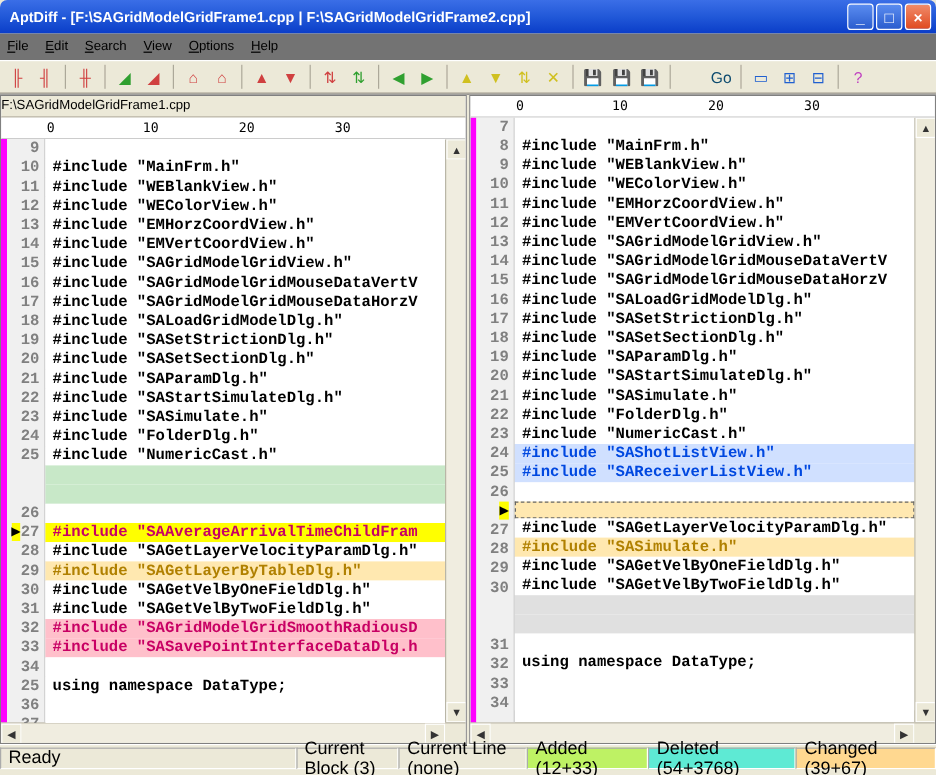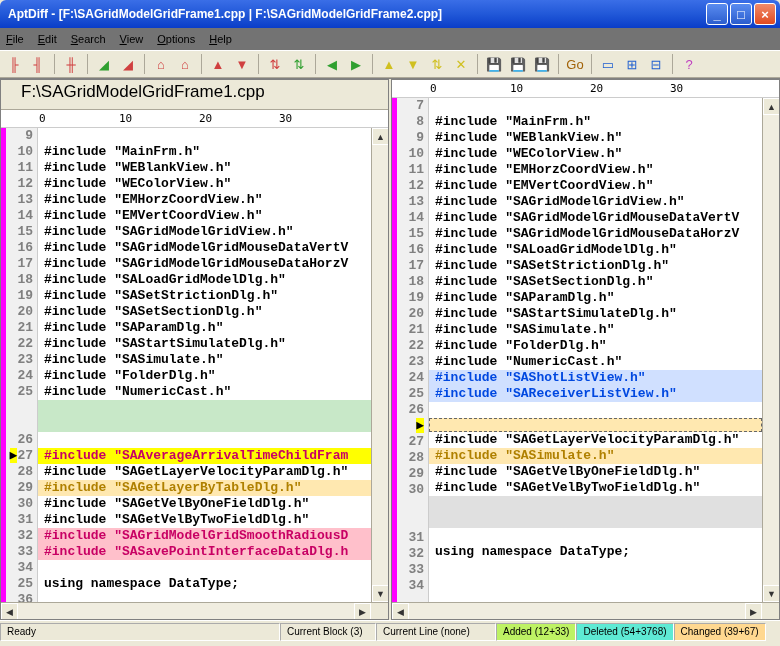--- a/index.html
+++ b/index.html
@@ -12,21 +12,21 @@
 .win-close { background: linear-gradient(to bottom, #f08b6a, #e04a20); }
 .menubar { height: 22px; background: #737373; display: flex; align-items: center; padding: 0 6px; gap: 14px; }
 .menu-item { cursor: pointer; }
 .menu-item u { text-decoration: underline; }
 .toolbar { height: 28px; background: #ece9d8; border-top: 1px solid #fff; border-bottom: 1px solid #aca899; display: flex; align-items: center; padding: 0 4px; gap: 4px; }
 .tb-sep { width: 1px; height: 20px; background: #aca899; margin: 0 2px; }
 .tb-btn { width: 20px; height: 20px; display: flex; align-items: center; justify-content: center; font-size: 13px; cursor: pointer; }
 .panes { height: 542px; display: flex; border-top: 1px solid #808080; }
 .pane { flex: 1; display: flex; flex-direction: column; border: 1px solid #808080; background: #fff; overflow: hidden; }
 .pane.left { margin-right: 2px; }
-.pane-title { height: 30px; background: #ece9d8; color: #000; padding: 2px 20px; font-size: 17px; border-bottom: 1px solid #aca899; }
+.pane-title { height: 18px; background: #ece9d8; color: #000; padding: 2px 0; font-size: 11px; border-bottom: 1px solid #aca899; }
 .pane-title.active { background: #0048e0; color: #fff; }
 .ruler { height: 18px; display: flex; align-items: center; background: #fff; border-bottom: 1px solid #ccc; font-family: monospace; font-size: 11px; position: relative; padding-left: 38px; }
 .ruler span { position: absolute; }
 .code-area { flex: 1; overflow: auto; font-family: "Courier New", monospace; font-size: 13px; font-weight: bold; display: flex; position: relative; }
 .gutter { width: 5px; background: #ff00ff; }
 .linenum-col { width: 32px; background: #f0f0f0; border-right: 1px solid #ccc; text-align: right; color: #808080; }
 .linenum-col div { height: 16px; line-height: 16px; padding-right: 4px; }
 .code-col { flex: 1; }
 .code-line { height: 16px; line-height: 16px; white-space: pre; padding-left: 6px; overflow: hidden; }
 .bg-normal { background: #fff; }
@@ -34,21 +34,21 @@
 .bg-yellow { background: #ffff00; }
 .bg-orange { background: #ffe8b0; }
 .bg-pink { background: #ffc0cb; color: #c80064; }
 .bg-gray { background: #e0e0e0; }
 .bg-blue-insert { background: #d0e0ff; color: #0048e0; }
 .bg-cursor { background: #ffe8b0; border: 1px dashed #666; height: 14px; }
 .scrollbar-v { width: 17px; background: #ece9d8; display: flex; flex-direction: column; border-left: 1px solid #aca899; }
 .scrollbar-h { height: 17px; background: #ece9d8; display: flex; border-top: 1px solid #aca899; }
 .sb-btn { width: 17px; height: 17px; background: #ece9d8; border: 1px solid #fff; display: flex; align-items: center; justify-content: center; font-size: 9px; color: #333; cursor: pointer; }
 .sb-track { flex: 1; background: #f0ede0; }
-.statusbar { height: 22px; background: #ece9d8; border-top: 1px solid #fff; display: flex; align-items: center; font-size: 10px; }
+.statusbar { height: 22px; background: #ece9d8; border-top: 1px solid #fff; display: flex; align-items: center; font-size: 15px; }
 .status-cell { border: 1px inset #fff; padding: 1px 6px; height: 18px; display: flex; align-items: center; }
 .status-ready { width: 280px; }
 .status-block { width: 96px; }
 .status-line { width: 120px; }
 .status-added { background: #bef264; }
 .status-deleted { background: #5eead4; }
 .status-changed { background: #ffd890; }
 .arrow-ind { width: 14px; text-align: center; color: #000; background: #ffff00; }
 </style>
 </head>
@@ -95,21 +95,21 @@
     <div class="tb-sep"></div>
     <div class="tb-btn" style="color: rgb(208, 192, 32);">▲</div>
     <div class="tb-btn" style="color: rgb(208, 192, 32);">▼</div>
     <div class="tb-btn" style="color: rgb(208, 192, 32);">⇅</div>
     <div class="tb-btn" style="color: rgb(208, 192, 32);">✕</div>
     <div class="tb-sep"></div>
     <div class="tb-btn" style="color: rgb(64, 96, 192);">💾</div>
     <div class="tb-btn" style="color: rgb(64, 96, 192);">💾</div>
     <div class="tb-btn" style="color: rgb(64, 96, 192);">💾</div>
     <div class="tb-sep"></div>
-    <div class="tb-btn" style="color: #a16207;">Go</div>
+    <div class="tb-btn" style="color: #0c4a6e; margin-left: 26px;">Go</div>
     <div class="tb-sep"></div>
     <div class="tb-btn" style="color: rgb(32, 96, 208);">▭</div>
     <div class="tb-btn" style="color: rgb(32, 96, 208);">⊞</div>
     <div class="tb-btn" style="color: rgb(32, 96, 208);">⊟</div>
     <div class="tb-sep"></div>
     <div class="tb-btn" style="color: rgb(192, 64, 192);">?</div>
   </div>
 
 <div class="panes">
   <div class="pane left" id="left-pane">

